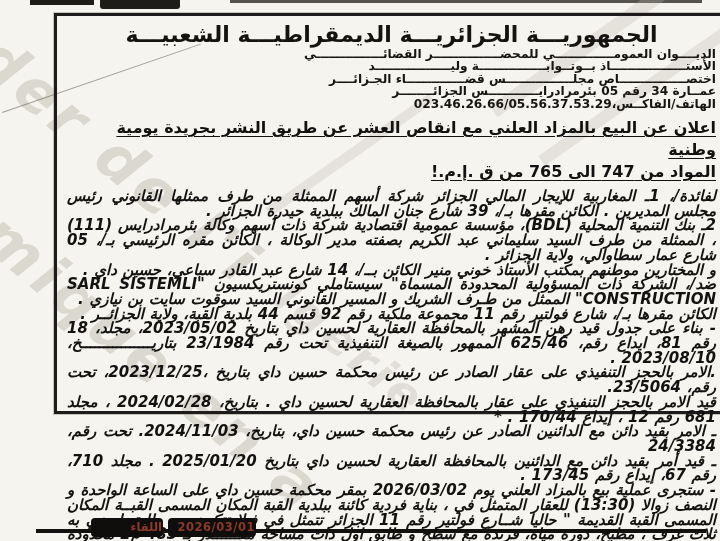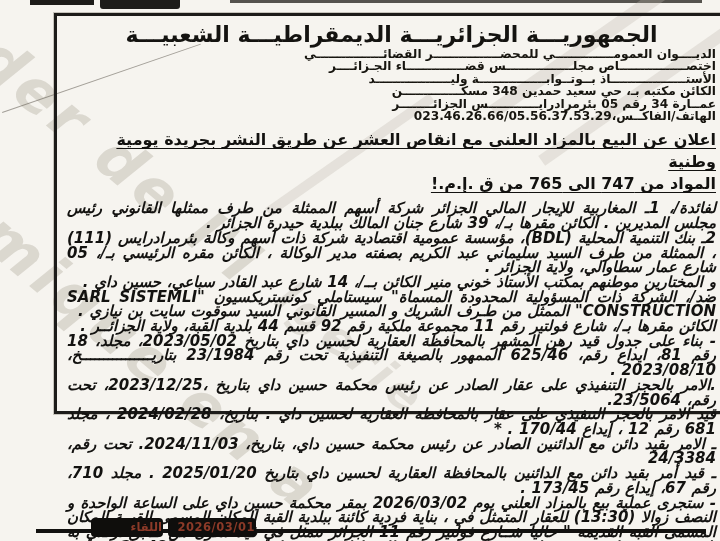--- a/index.html
+++ b/index.html
@@ -79,23 +79,22 @@
   <div class="stripe s1"></div>
   <div class="stripe s2"></div>
   <div class="stripe s3"></div>
   <div class="scratch"></div>
 
   <div class="frame">
     <div class="republic">الجمهوريـــة الجزائريـــة الديمقراطيـــة الشعبيـــة</div>
 
     <div class="office-lines">
         <div>الديــــوان العمومــــــــــــــي للمحضــــــــــــــــر القضائــــــــــــــــي</div>
+        <div>الأستــــــــــــــــــاذ بــوتــوابــــــــــــــــة وليــــــــــــــــــد</div>
         <div>اختصــــــــــــــــاص مجلــــــــــــــــس قضــــــــــــــاء الجـزائــــر</div>
-        <div>الأستــــــــــــــــــاذ بــوتــوابــــــــــــــــة وليــــــــــــــــــد</div>
-        <div>الكائن مكتبه بـ، حي سعيد حمدين 348 مسكــــــــــــــن</div>
         <div>عمــارة 34 رقم 05 بئرمرادرايــــــــــــس الجزائــــــــر</div>
         <div>الهاتف/الفاكــس،023.46.26.66/05.56.37.53.29</div>
       </div>
 
     <div class="ann-title">
       <span class="t">اعلان عن البيع بالمزاد العلني مع انقاص العشر عن طريق النشر بجريدة يومية وطنية</span>
       <span class="t">المواد من 747 الى 765 من ق .إ.م.!</span>
     </div>
 
     <div class="paras">

